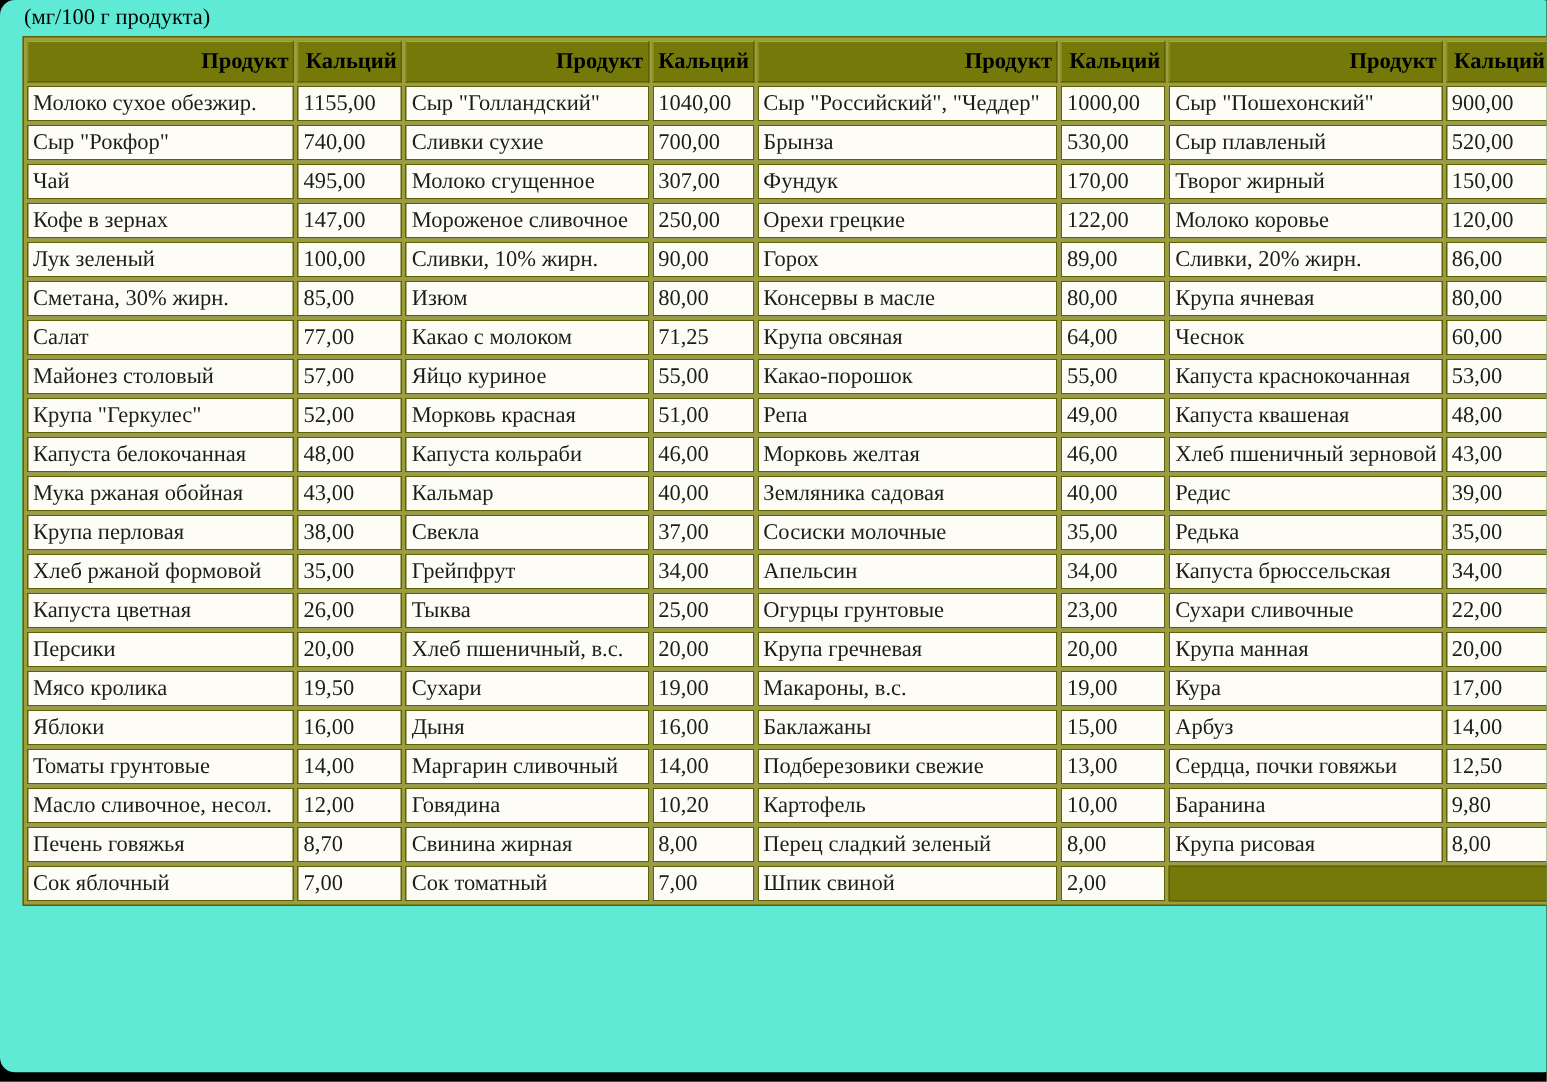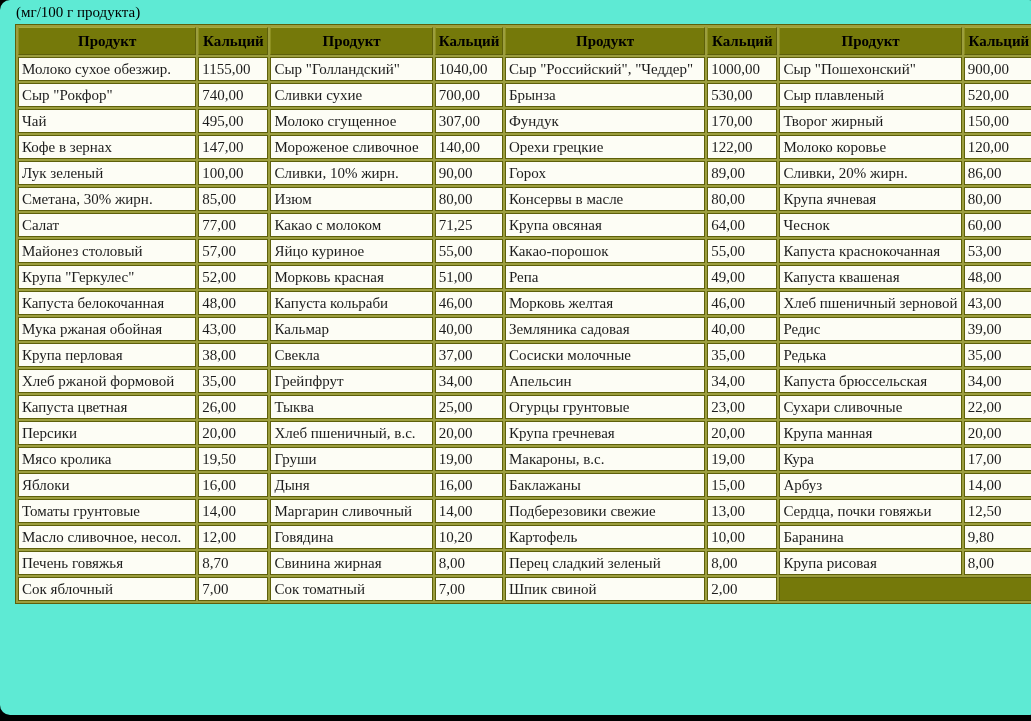--- a/index.html
+++ b/index.html
@@ -41,21 +41,21 @@
     overflow: hidden;
     padding: 1px 3px;
   }
   th {
     height: 28px;
     background: var(--header-bg, #75790a);
     border-top-color: #a8ab3c;
     border-left-color: #8d9020;
     color: #000;
     font-weight: bold;
-    text-align: center;
+    text-align: right;
   }
   td {
     height: 24px;
     background: var(--cell-bg, #fdfdf5);
     color: #1c1c1c;
     text-align: left;
     vertical-align: middle;
   }
   td.empty-cell {
     background: var(--header-bg, #75790a);
@@ -118,21 +118,21 @@
           <td>307,00</td>
           <td>Фундук</td>
           <td>170,00</td>
           <td>Творог жирный</td>
           <td>150,00</td>
         </tr>
         <tr>
           <td>Кофе в зернах</td>
           <td>147,00</td>
           <td>Мороженое сливочное</td>
-          <td>140,00</td>
+          <td>250,00</td>
           <td>Орехи грецкие</td>
           <td>122,00</td>
           <td>Молоко коровье</td>
           <td>120,00</td>
         </tr>
         <tr>
           <td>Лук зеленый</td>
           <td>100,00</td>
           <td>Сливки, 10% жирн.</td>
           <td>90,00</td>
@@ -237,21 +237,21 @@
           <td>Хлеб пшеничный, в.с.</td>
           <td>20,00</td>
           <td>Крупа гречневая</td>
           <td>20,00</td>
           <td>Крупа манная</td>
           <td>20,00</td>
         </tr>
         <tr>
           <td>Мясо кролика</td>
           <td>19,50</td>
-          <td>Груши</td>
+          <td>Сухари</td>
           <td>19,00</td>
           <td>Макароны, в.с.</td>
           <td>19,00</td>
           <td>Кура</td>
           <td>17,00</td>
         </tr>
         <tr>
           <td>Яблоки</td>
           <td>16,00</td>
           <td>Дыня</td>

